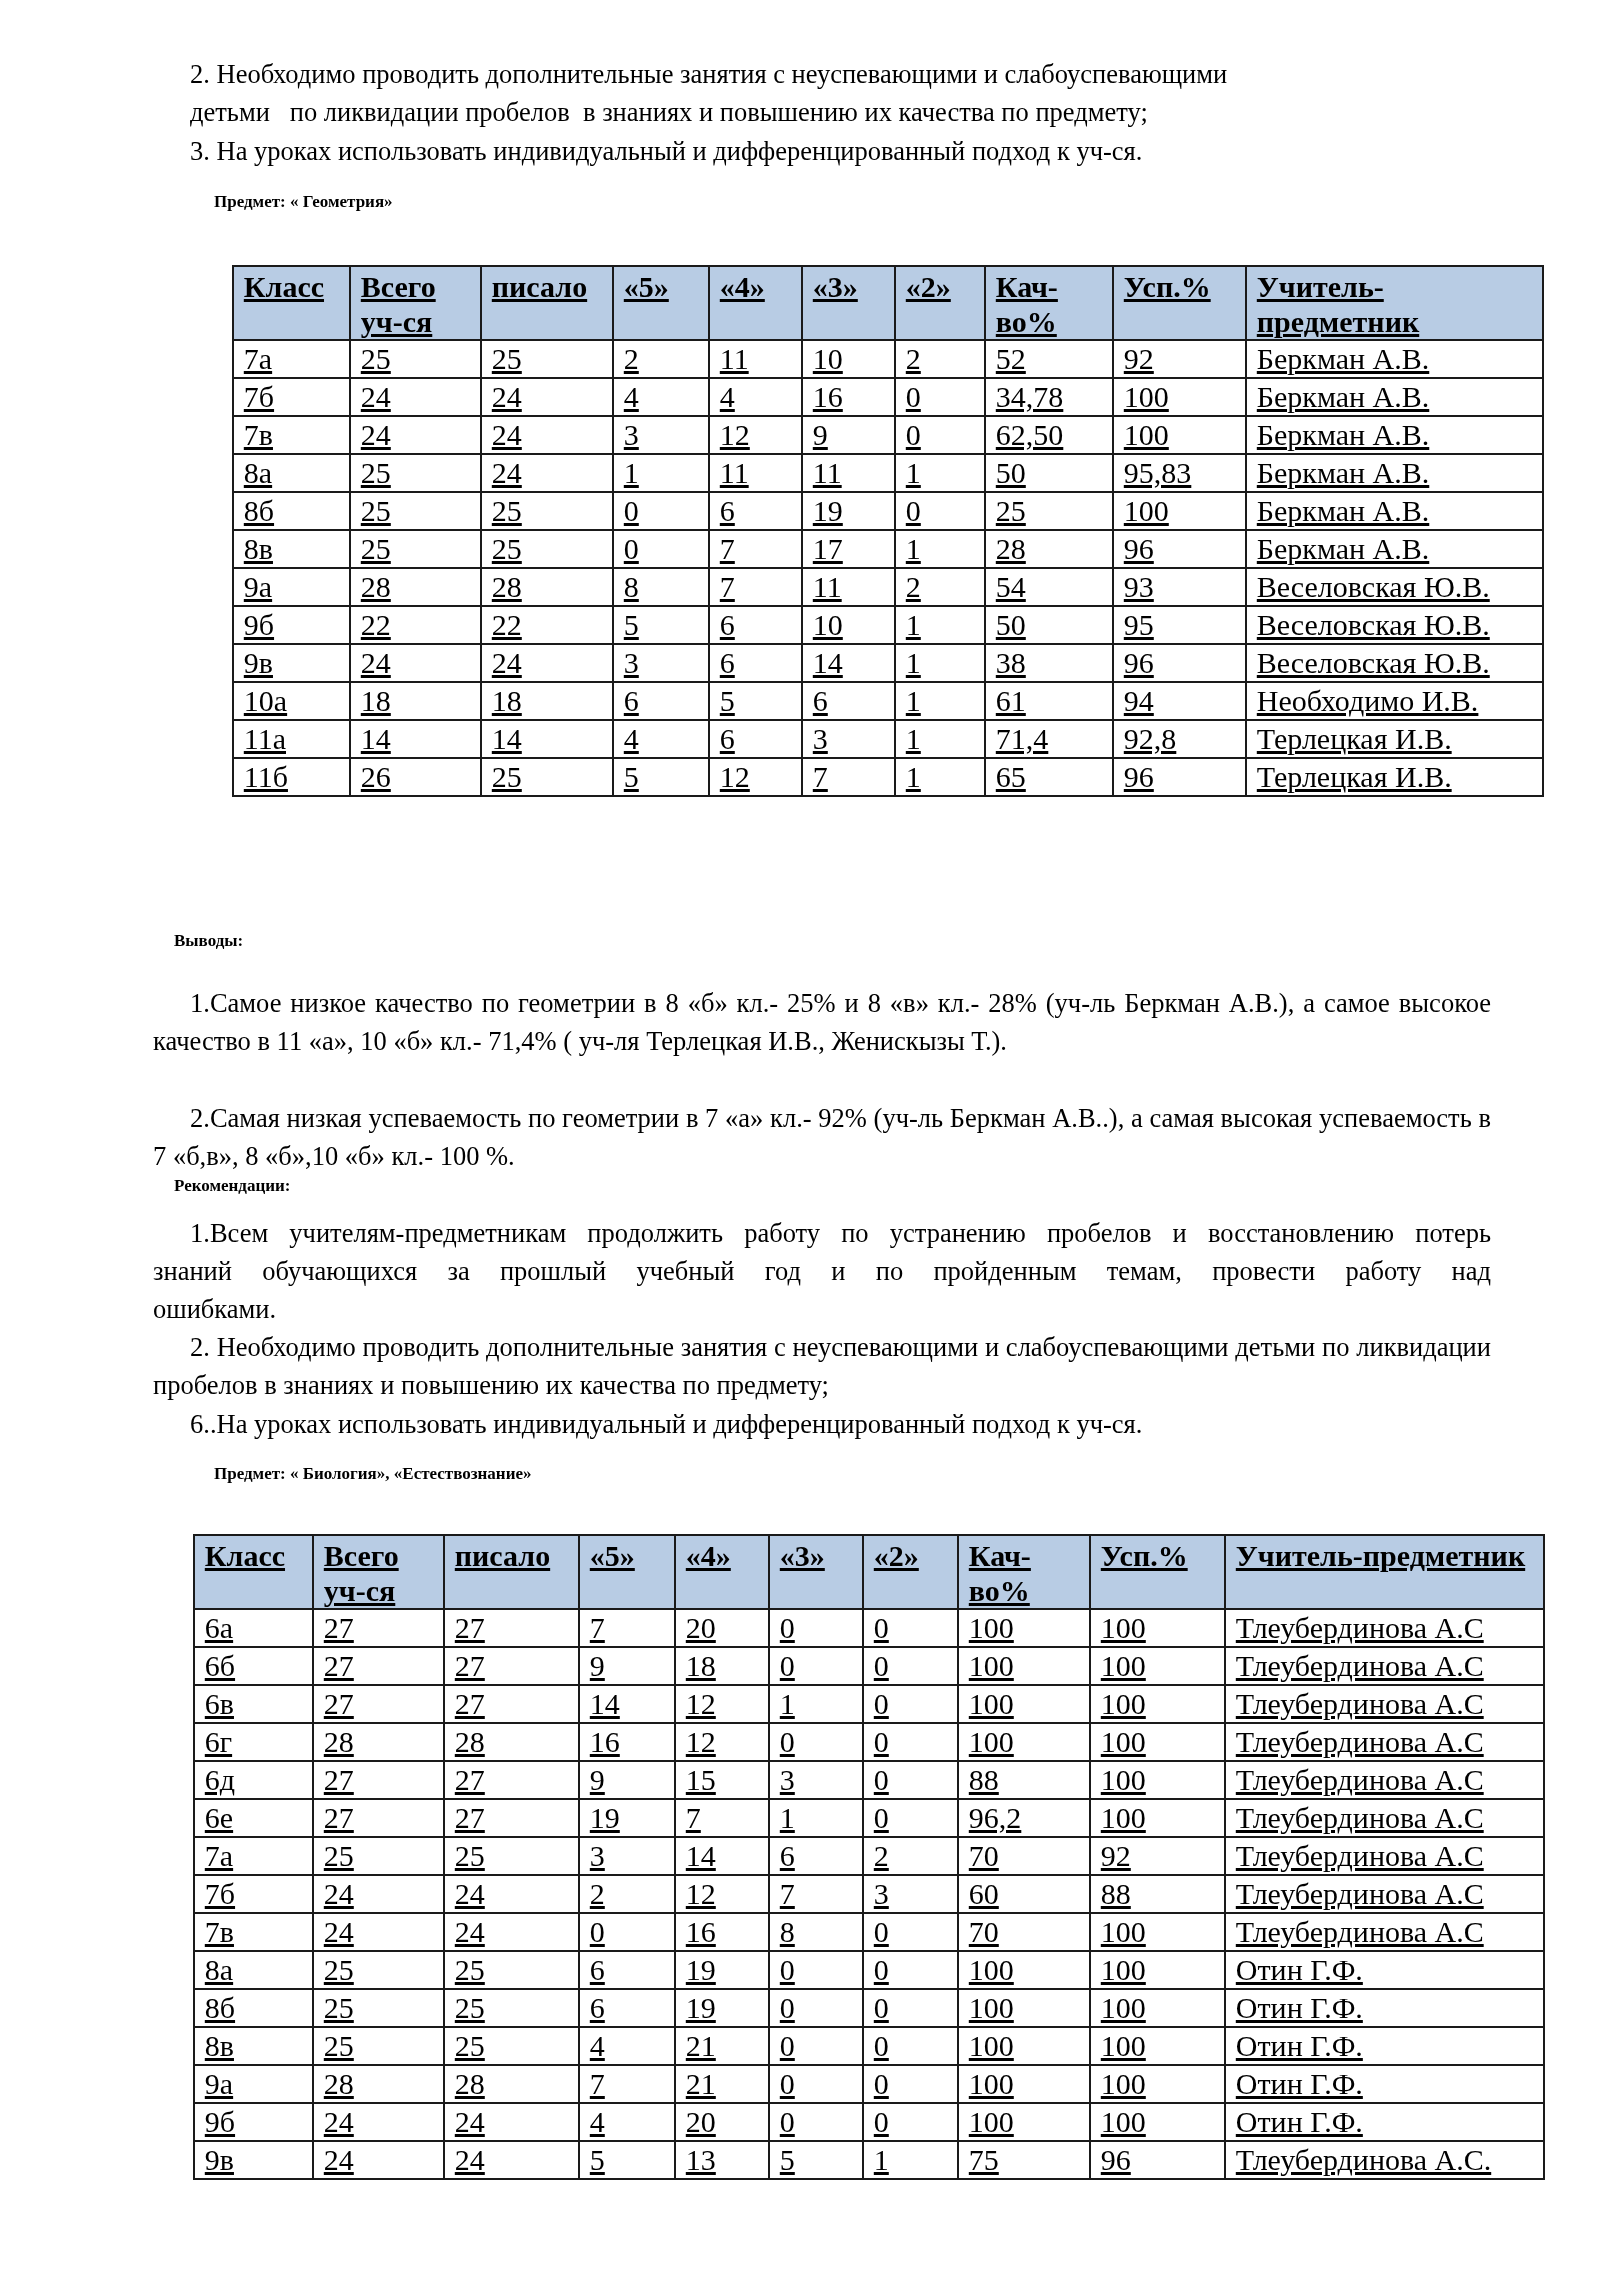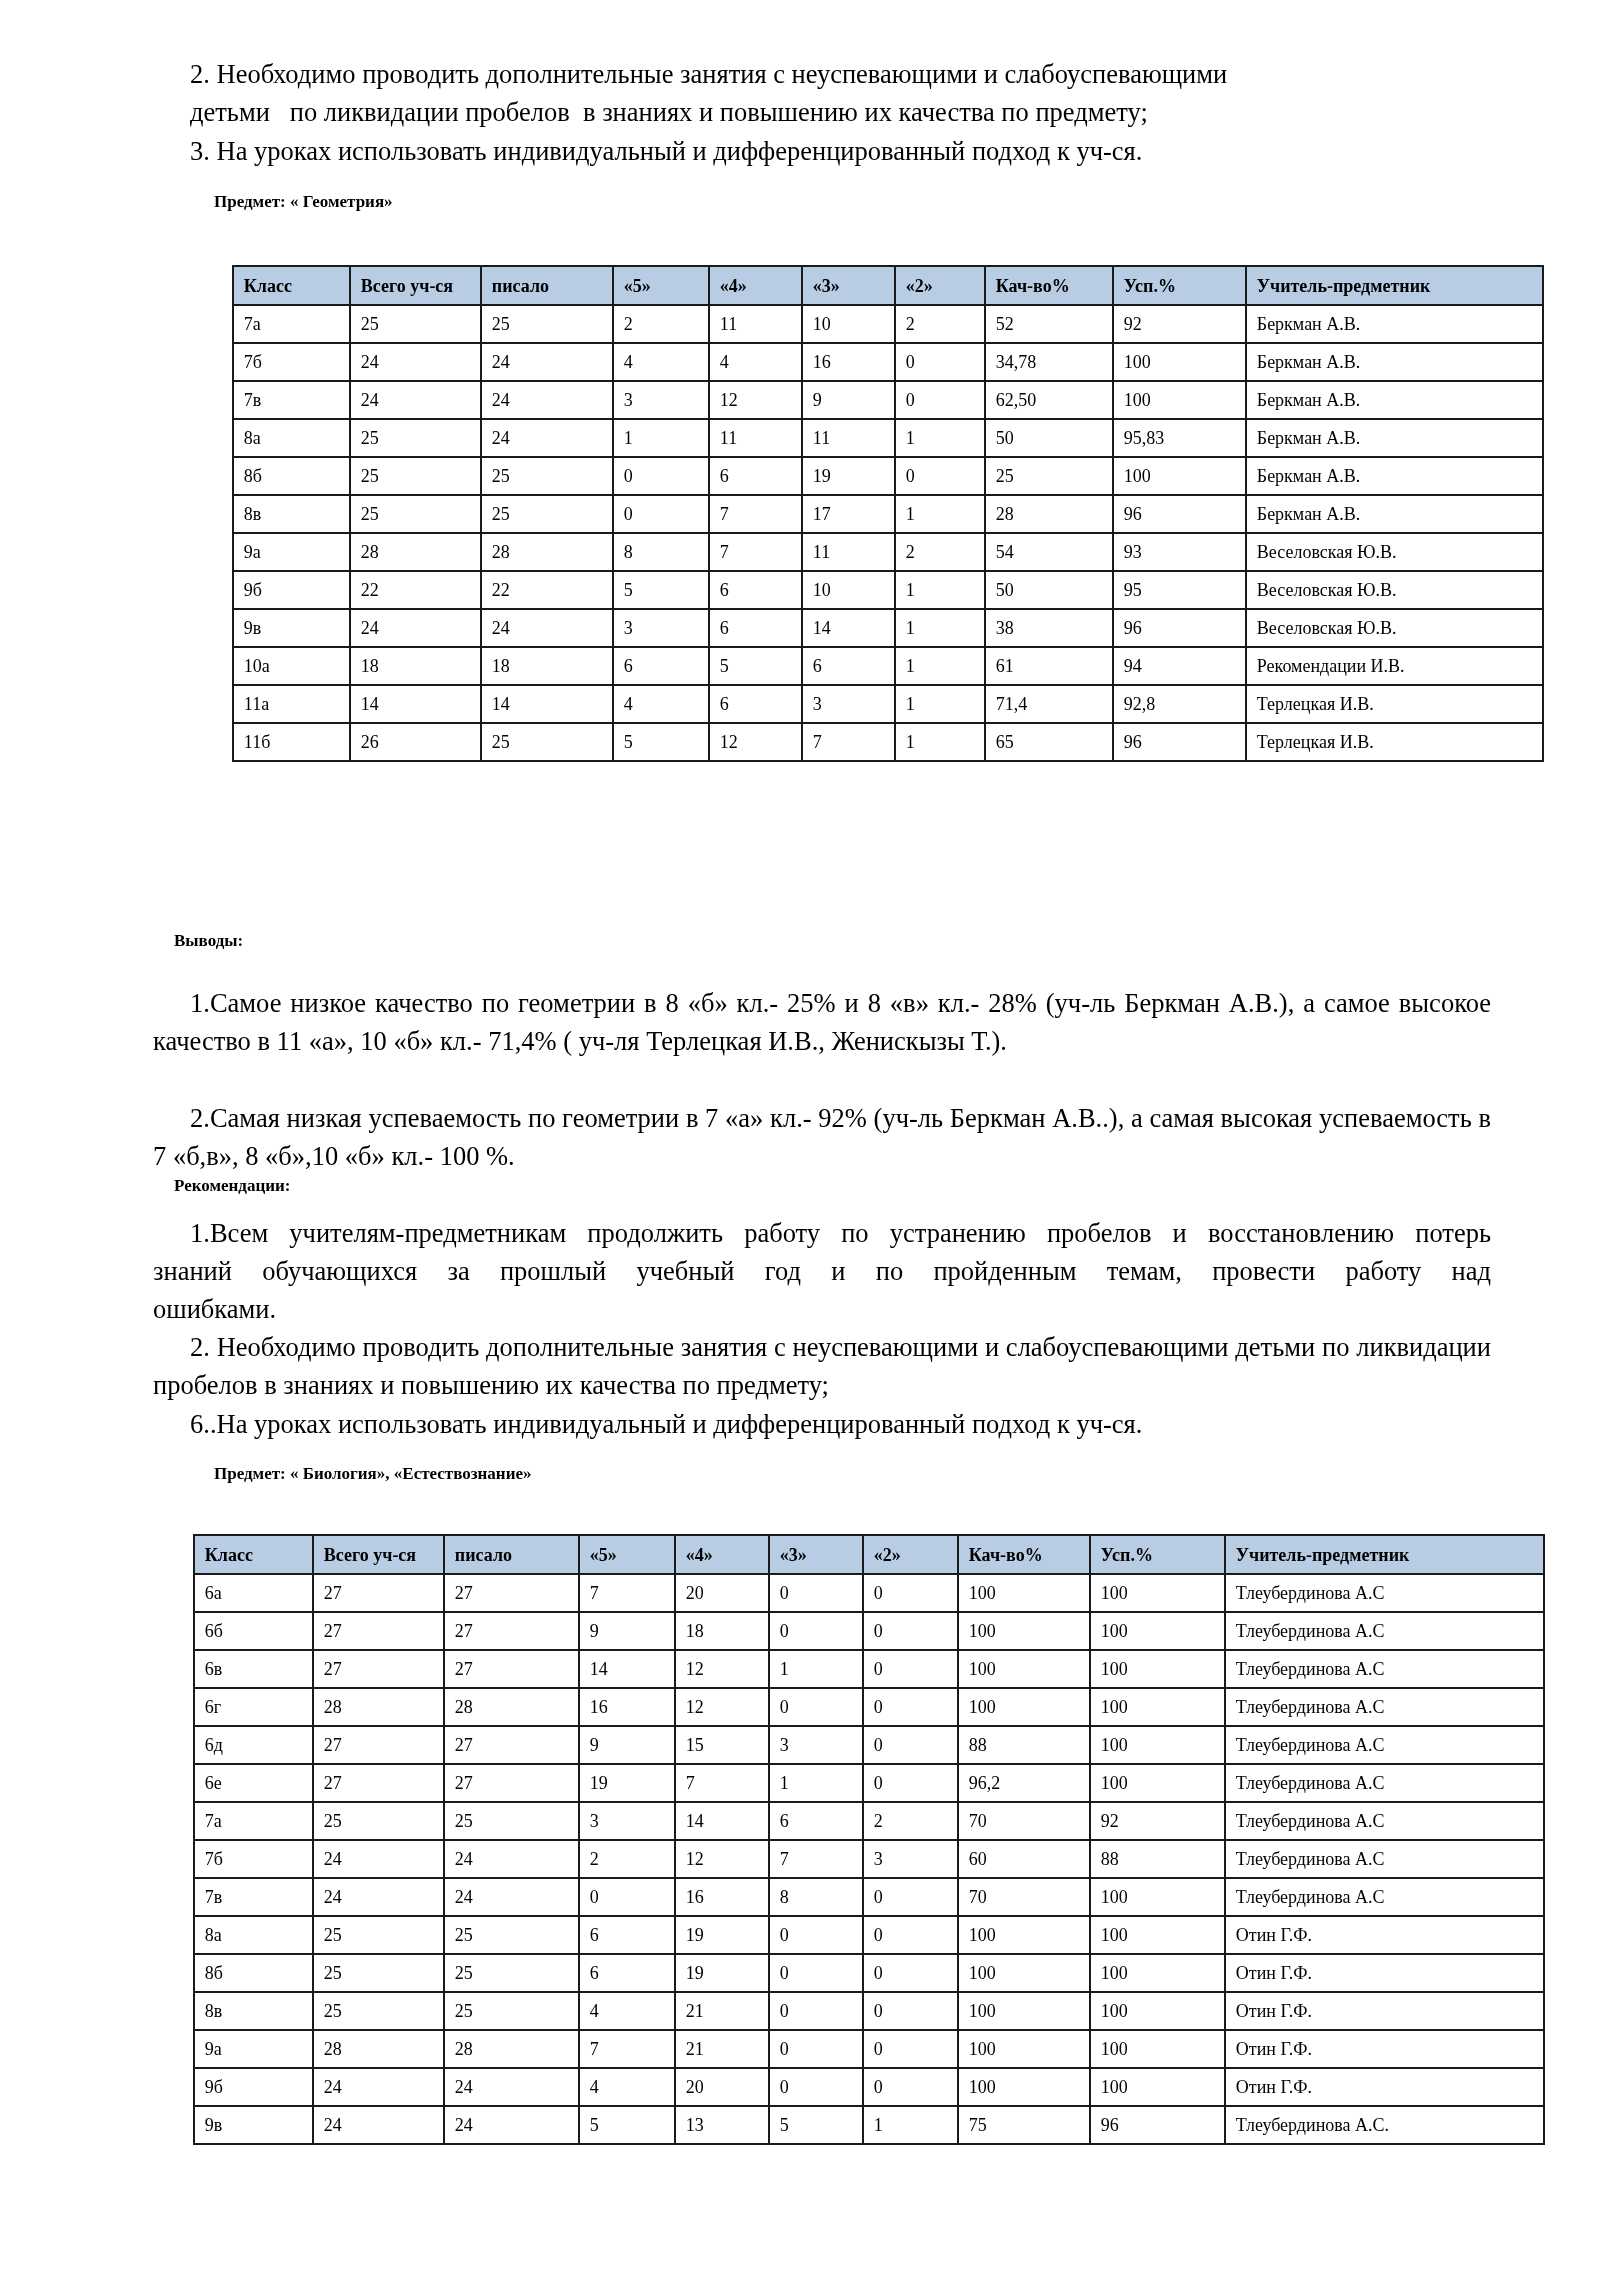--- a/index.html
+++ b/index.html
@@ -2,21 +2,21 @@
 <html><head>
 <meta charset="utf-8">
 <style>
   html, body { margin:0; padding:0; background:#ffffff; }
   body { width:1621px; height:2293px; position:relative; overflow:hidden;
          font-family:"Liberation Serif", serif; color:#000; font-size:26.5px; }
   .p { position:absolute; left:174px; width:1301px; line-height:38px; margin:16px; }
   .p-just { text-align:justify; text-align-last:left; }
   .p-hang { left:137px; text-indent:37px; width:1338px; }
   .heading { position:absolute; font-weight:bold; font-size:17px; }
-  table { position:absolute; border-collapse:collapse; font-size:18px; table-layout:fixed; }
+  table { position:absolute; border-collapse:collapse; font-size:30px; table-layout:fixed;text-decoration:underline; }
   th, td { border:2px solid #1a1a1a; padding:0 0 0 9.8px; text-align:left; vertical-align:top; }
   th { background:#b8cce4; font-weight:bold; line-height:35px; padding-top:2px; }
   td { line-height:36px; height:36px; }
 </style>
 </head>
 <body>
 
 <p class="p" style="top:39px;">2. Необходимо проводить дополнительные занятия с неуспевающими и слабоуспевающими</p>
 <p class="p" style="top:77px; white-space:pre;">детьми   по ликвидации пробелов  в знаниях и повышению их качества по предмету;</p>
 <p class="p" style="top:116px;">3. На уроках использовать индивидуальный и дифференцированный подход к уч-ся.</p>
@@ -162,21 +162,21 @@
       <tr>
         <td>10а</td>
         <td>18</td>
         <td>18</td>
         <td>6</td>
         <td>5</td>
         <td>6</td>
         <td>1</td>
         <td>61</td>
         <td>94</td>
-        <td>Рекомендации И.В.</td>
+        <td>Необходимо И.В.</td>
       </tr>
       <tr>
         <td>11а</td>
         <td>14</td>
         <td>14</td>
         <td>4</td>
         <td>6</td>
         <td>3</td>
         <td>1</td>
         <td>71,4</td>

